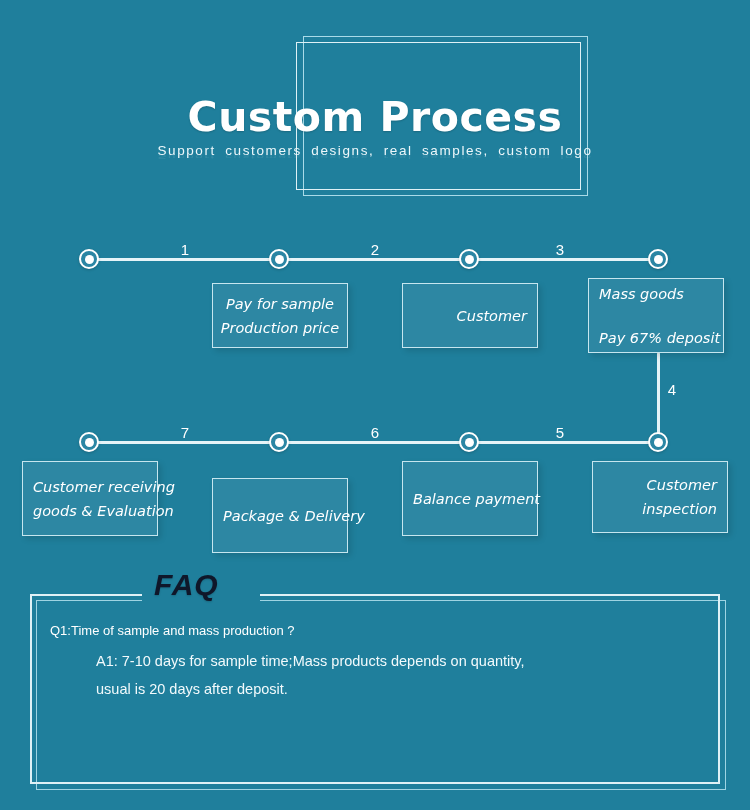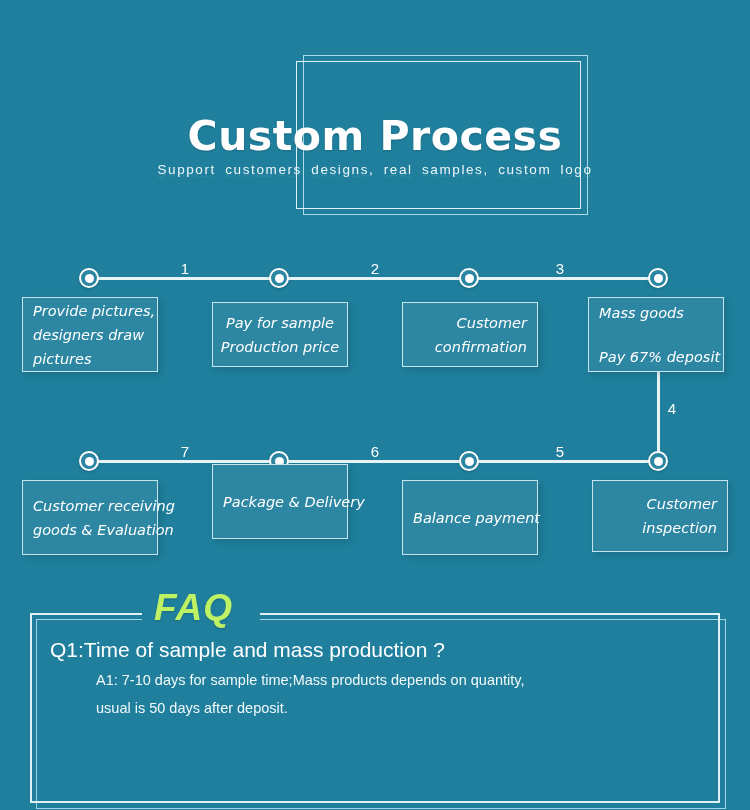--- a/index.html
+++ b/index.html
@@ -12,21 +12,20 @@
     background: #1f7f9c;
     font-family: "Liberation Sans", sans-serif;
     overflow: hidden;
     position: relative;
     color: #ffffff;
   }
   #stage {
     position: relative;
     width: 750px;
     height: 706px;
-    margin-top: 19px;
   }
 
   
   .header-block {
     position: absolute;
     left: 0;
     top: 0;
     width: 750px;
     height: 215px;
   }
@@ -193,39 +192,39 @@
     left: 112px;
     top: -7px;
     width: 118px;
     height: 16px;
     background: #1f7f9c;
   }
   .faq-label {
     position: absolute;
     left: 124px;
     top: -26px;
-    font-size: 37px;
+    font-size: 30px;
     font-weight: bold;
     font-style: italic;
-    color: #bef264;
+    color: #0f172a;
     font-family: "Liberation Sans", sans-serif;
     letter-spacing: 1px;
     text-shadow: 0 1px 2px rgba(0,0,0,0.18);
   }
   .faq-body {
     position: absolute;
     left: 0;
     top: 0;
     width: 690px;
     height: 190px;
     padding: 22px 20px 0 20px;
     box-sizing: border-box;
   }
   .q-line {
-    font-size: 21px;
+    font-size: 13px;
     color: #ffffff;
     line-height: 30px;
     font-family: "Liberation Sans", sans-serif;
     margin-bottom: 1px;
   }
   .a-line {
     font-size: 14.5px;
     color: #f2fafc;
     line-height: 28px;
     padding-left: 46px;
@@ -267,47 +266,41 @@
     <div class="step-num" style="left:173px; top:241px;">1</div>
     <div class="step-num" style="left:363px; top:241px;">2</div>
     <div class="step-num" style="left:548px; top:241px;">3</div>
 
     <div class="step-num" style="left:660px; top:381px;">4</div>
 
     <div class="step-num" style="left:173px; top:424px;">7</div>
     <div class="step-num" style="left:363px; top:424px;">6</div>
     <div class="step-num" style="left:548px; top:424px;">5</div>
 
-    <div class="pbox left" style="left:22px; top:278px; width:136px; height:75px;">
-      <div class="line">Provide pictures,</div>
-      <div class="line">designers draw</div>
-      <div class="line">pictures</div>
-    </div>
 
     <div class="pbox left" style="left:212px; top:283px; width:136px; height:65px;align-items:center;">
       <div class="line">Pay for sample</div>
       <div class="line">Production price</div>
     </div>
 
     <div class="pbox center" style="left:402px; top:283px; width:136px; height:65px;">
       <div class="line">Customer</div>
-      <div class="line">confirmation</div>
     </div>
 
     <div class="pbox left" style="left:588px; top:278px; width:136px; height:75px;gap:20px;">
       <div class="line">Mass goods</div>
       <div class="line">Pay 67% deposit</div>
     </div>
 
     <div class="pbox left" style="left:22px; top:461px; width:136px; height:75px;">
       <div class="line">Customer receiving</div>
       <div class="line">goods &amp; Evaluation</div>
     </div>
 
-    <div class="pbox center" style="left:212px; top:445px; width:136px; height:75px;">
+    <div class="pbox center" style="left:212px; top:478px; width:136px; height:75px;">
       <div class="line">Package &amp; Delivery</div>
     </div>
 
     <div class="pbox center" style="left:402px; top:461px; width:136px; height:75px;">
       <div class="line">Balance payment</div>
     </div>
 
     <div class="pbox center" style="left:592px; top:461px; width:136px; height:72px;">
       <div class="line">Customer</div>
       <div class="line">inspection</div>
@@ -319,20 +312,20 @@
     <div class="faq-frame-inner"></div>
     <div class="faq-frame-outer"></div>
     <div class="faq-notch"></div>
     <div class="faq-label">FAQ</div>
 
     <div class="faq-body">
 
       <div class="q-block">
         <div class="q-line">Q1:Time of sample and mass production ?</div>
         <div class="a-line">A1: 7-10 days for sample time;Mass products depends on quantity,</div>
-        <div class="a-line">usual is 50 days after deposit.</div>
+        <div class="a-line">usual is 20 days after deposit.</div>
       </div>
 
 
     </div>
   </div>
 
 </div>
 
 </body></html>

